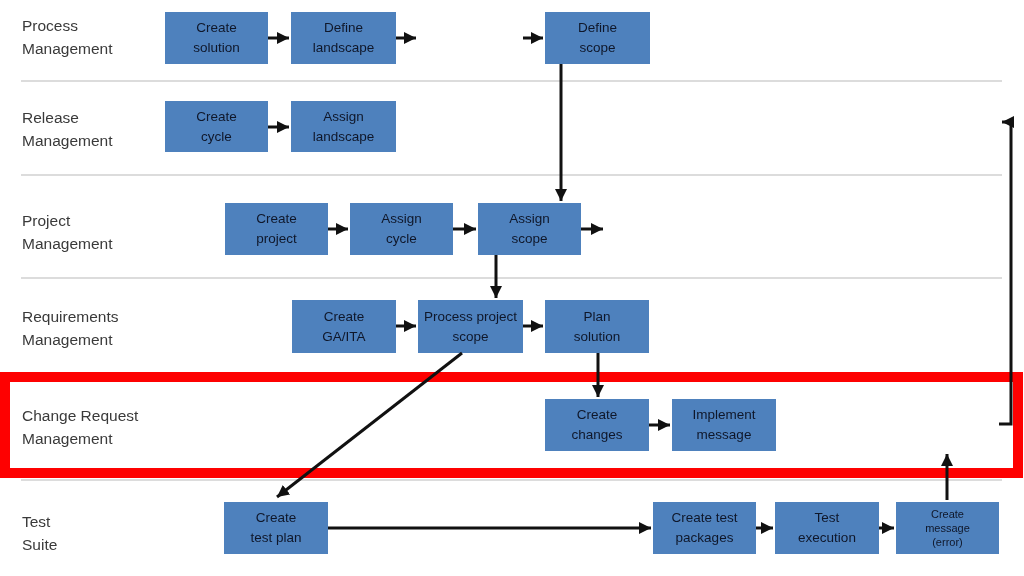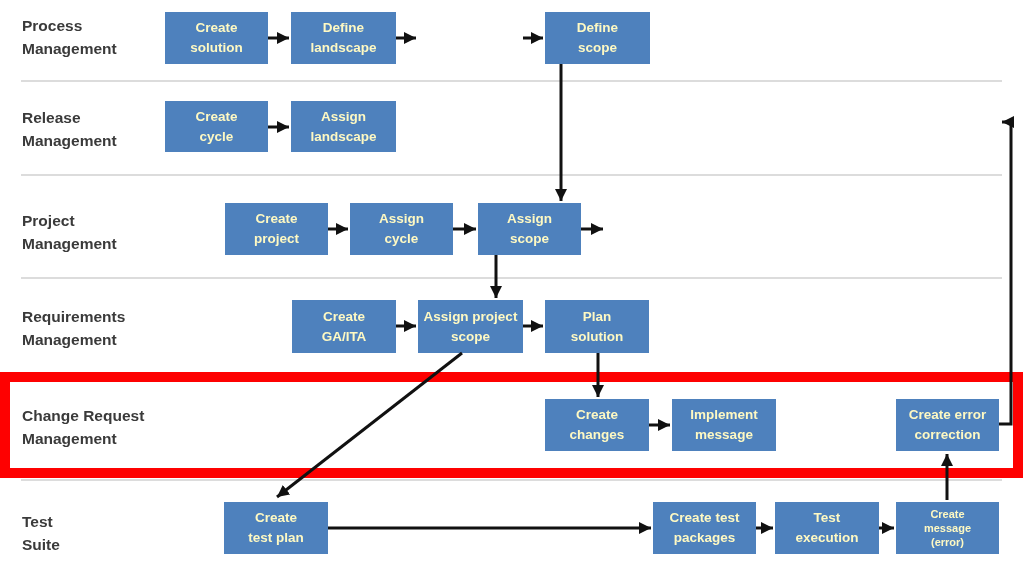--- a/index.html
+++ b/index.html
@@ -1,27 +1,26 @@
 <!DOCTYPE html>
 <html><head>
 <meta charset="utf-8">
 <style>
   html,body{margin:0;padding:0;background:#ffffff;}
   .canvas{
     position:relative;width:1024px;height:576px;background:#ffffff;overflow:hidden;
     font-family:"Liberation Sans","DejaVu Sans",sans-serif;
-    font-weight:bold;
   }
   .sep{position:absolute;left:21px;width:981px;height:2px;background:#dcdcdc;z-index:1;}
   .lane-label{
     position:absolute;left:22px;z-index:3;color:#3a3a3a;
     font-size:15.5px;line-height:23px;white-space:pre-line;
   }
   .box{
-    position:absolute;z-index:3;background:#4e81bd;color:#fef9c3;
+    position:absolute;z-index:3;background:#4e81bd;color:#0f172a;
     display:flex;align-items:center;justify-content:center;text-align:center;
     font-size:13.5px;line-height:20px;white-space:pre-line;box-sizing:border-box;
   }
   .box.small{font-size:11px;line-height:14px;}
   .highlight-frame{
     position:absolute;left:0px;top:372px;width:1023px;height:106px;
     border:10px solid #fe0101;box-sizing:border-box;z-index:2;background:transparent;
   }
   .arrow-layer{position:absolute;left:0;top:0;width:1024px;height:576px;z-index:4;pointer-events:none;}
   .arrow-layer line,.arrow-layer polyline{stroke:#111111;stroke-width:3;fill:none;}
@@ -66,31 +65,29 @@
 
   <div class="box" style="left:225px;top:203px;width:103px;height:52px">Create
 project</div>
   <div class="box" style="left:350px;top:203px;width:103px;height:52px">Assign
 cycle</div>
   <div class="box" style="left:478px;top:203px;width:103px;height:52px">Assign
 scope</div>
 
   <div class="box" style="left:292px;top:300px;width:104px;height:53px">Create
 GA/ITA</div>
-  <div class="box" style="left:418px;top:300px;width:105px;height:53px">Assign project
+  <div class="box" style="left:418px;top:300px;width:105px;height:53px">Process project
 scope</div>
   <div class="box" style="left:545px;top:300px;width:104px;height:53px">Plan
 solution</div>
 
   <div class="box" style="left:545px;top:399px;width:104px;height:52px">Create
 changes</div>
   <div class="box" style="left:672px;top:399px;width:104px;height:52px">Implement
 message</div>
-  <div class="box" style="left:896px;top:399px;width:103px;height:52px">Create error
-correction</div>
 
   <div class="box" style="left:224px;top:502px;width:104px;height:52px">Create
 test plan</div>
   <div class="box" style="left:653px;top:502px;width:103px;height:52px">Create test
 packages</div>
   <div class="box" style="left:775px;top:502px;width:104px;height:52px">Test
 execution</div>
   <div class="box small" style="left:896px;top:502px;width:103px;height:52px">Create
 message
 (error)</div>

